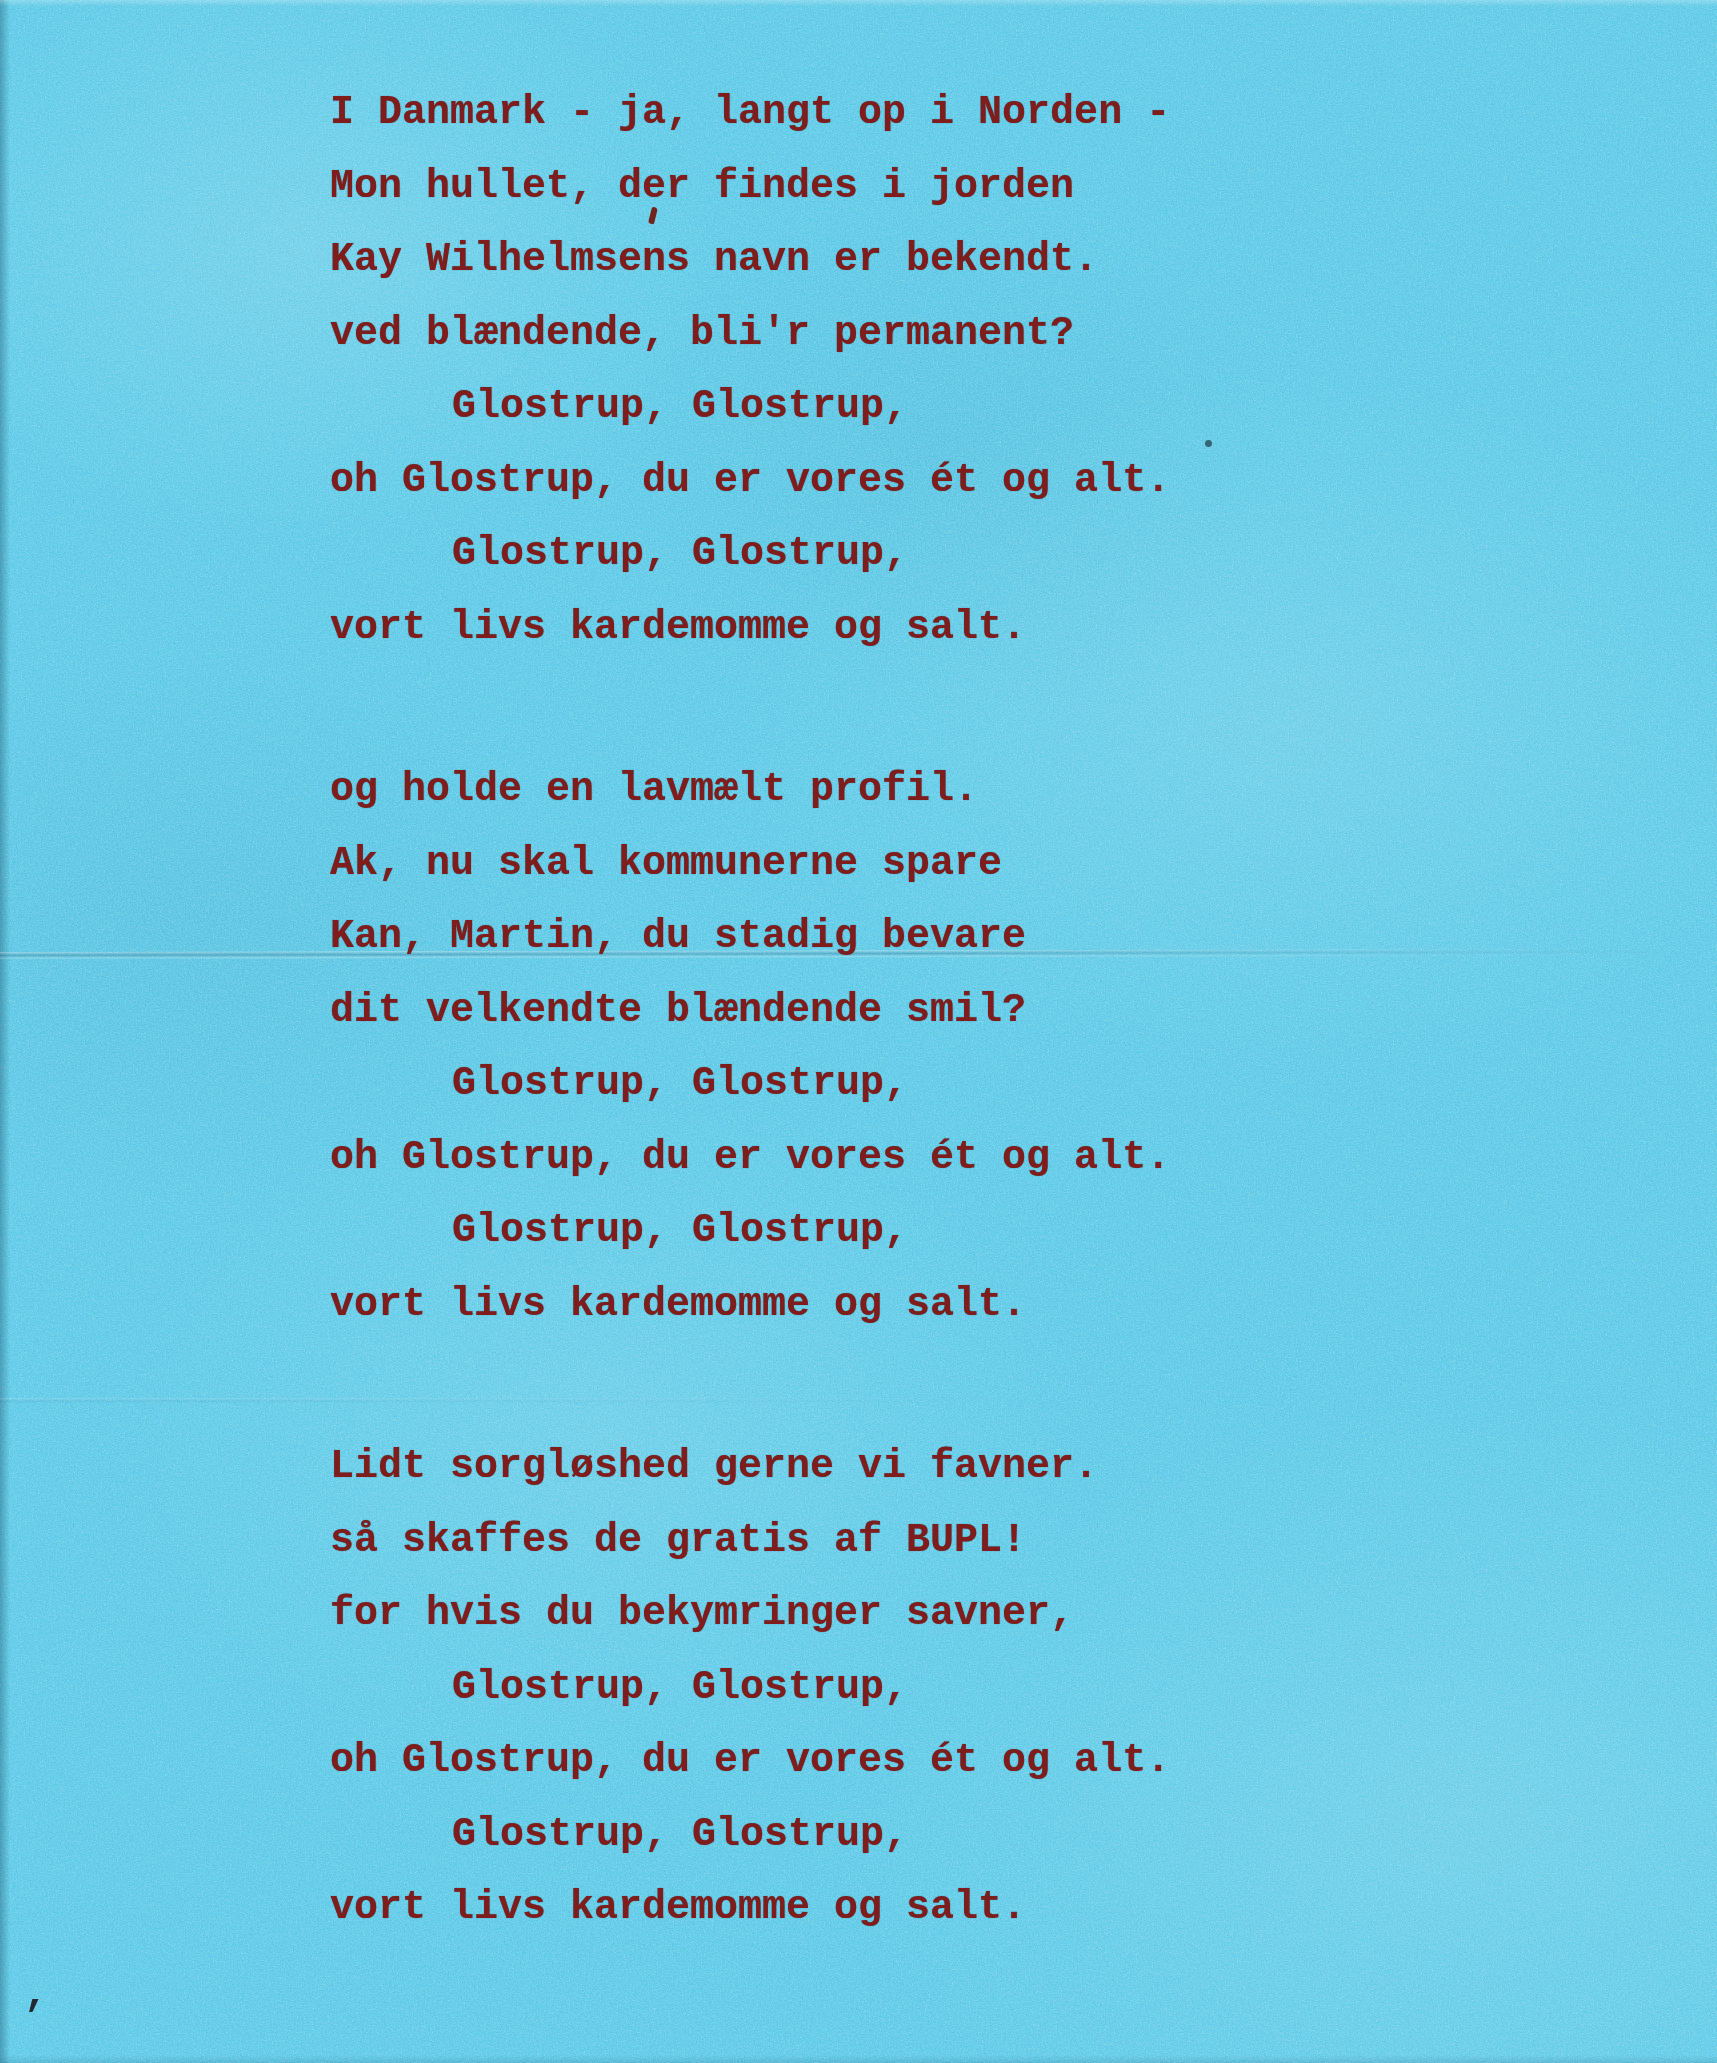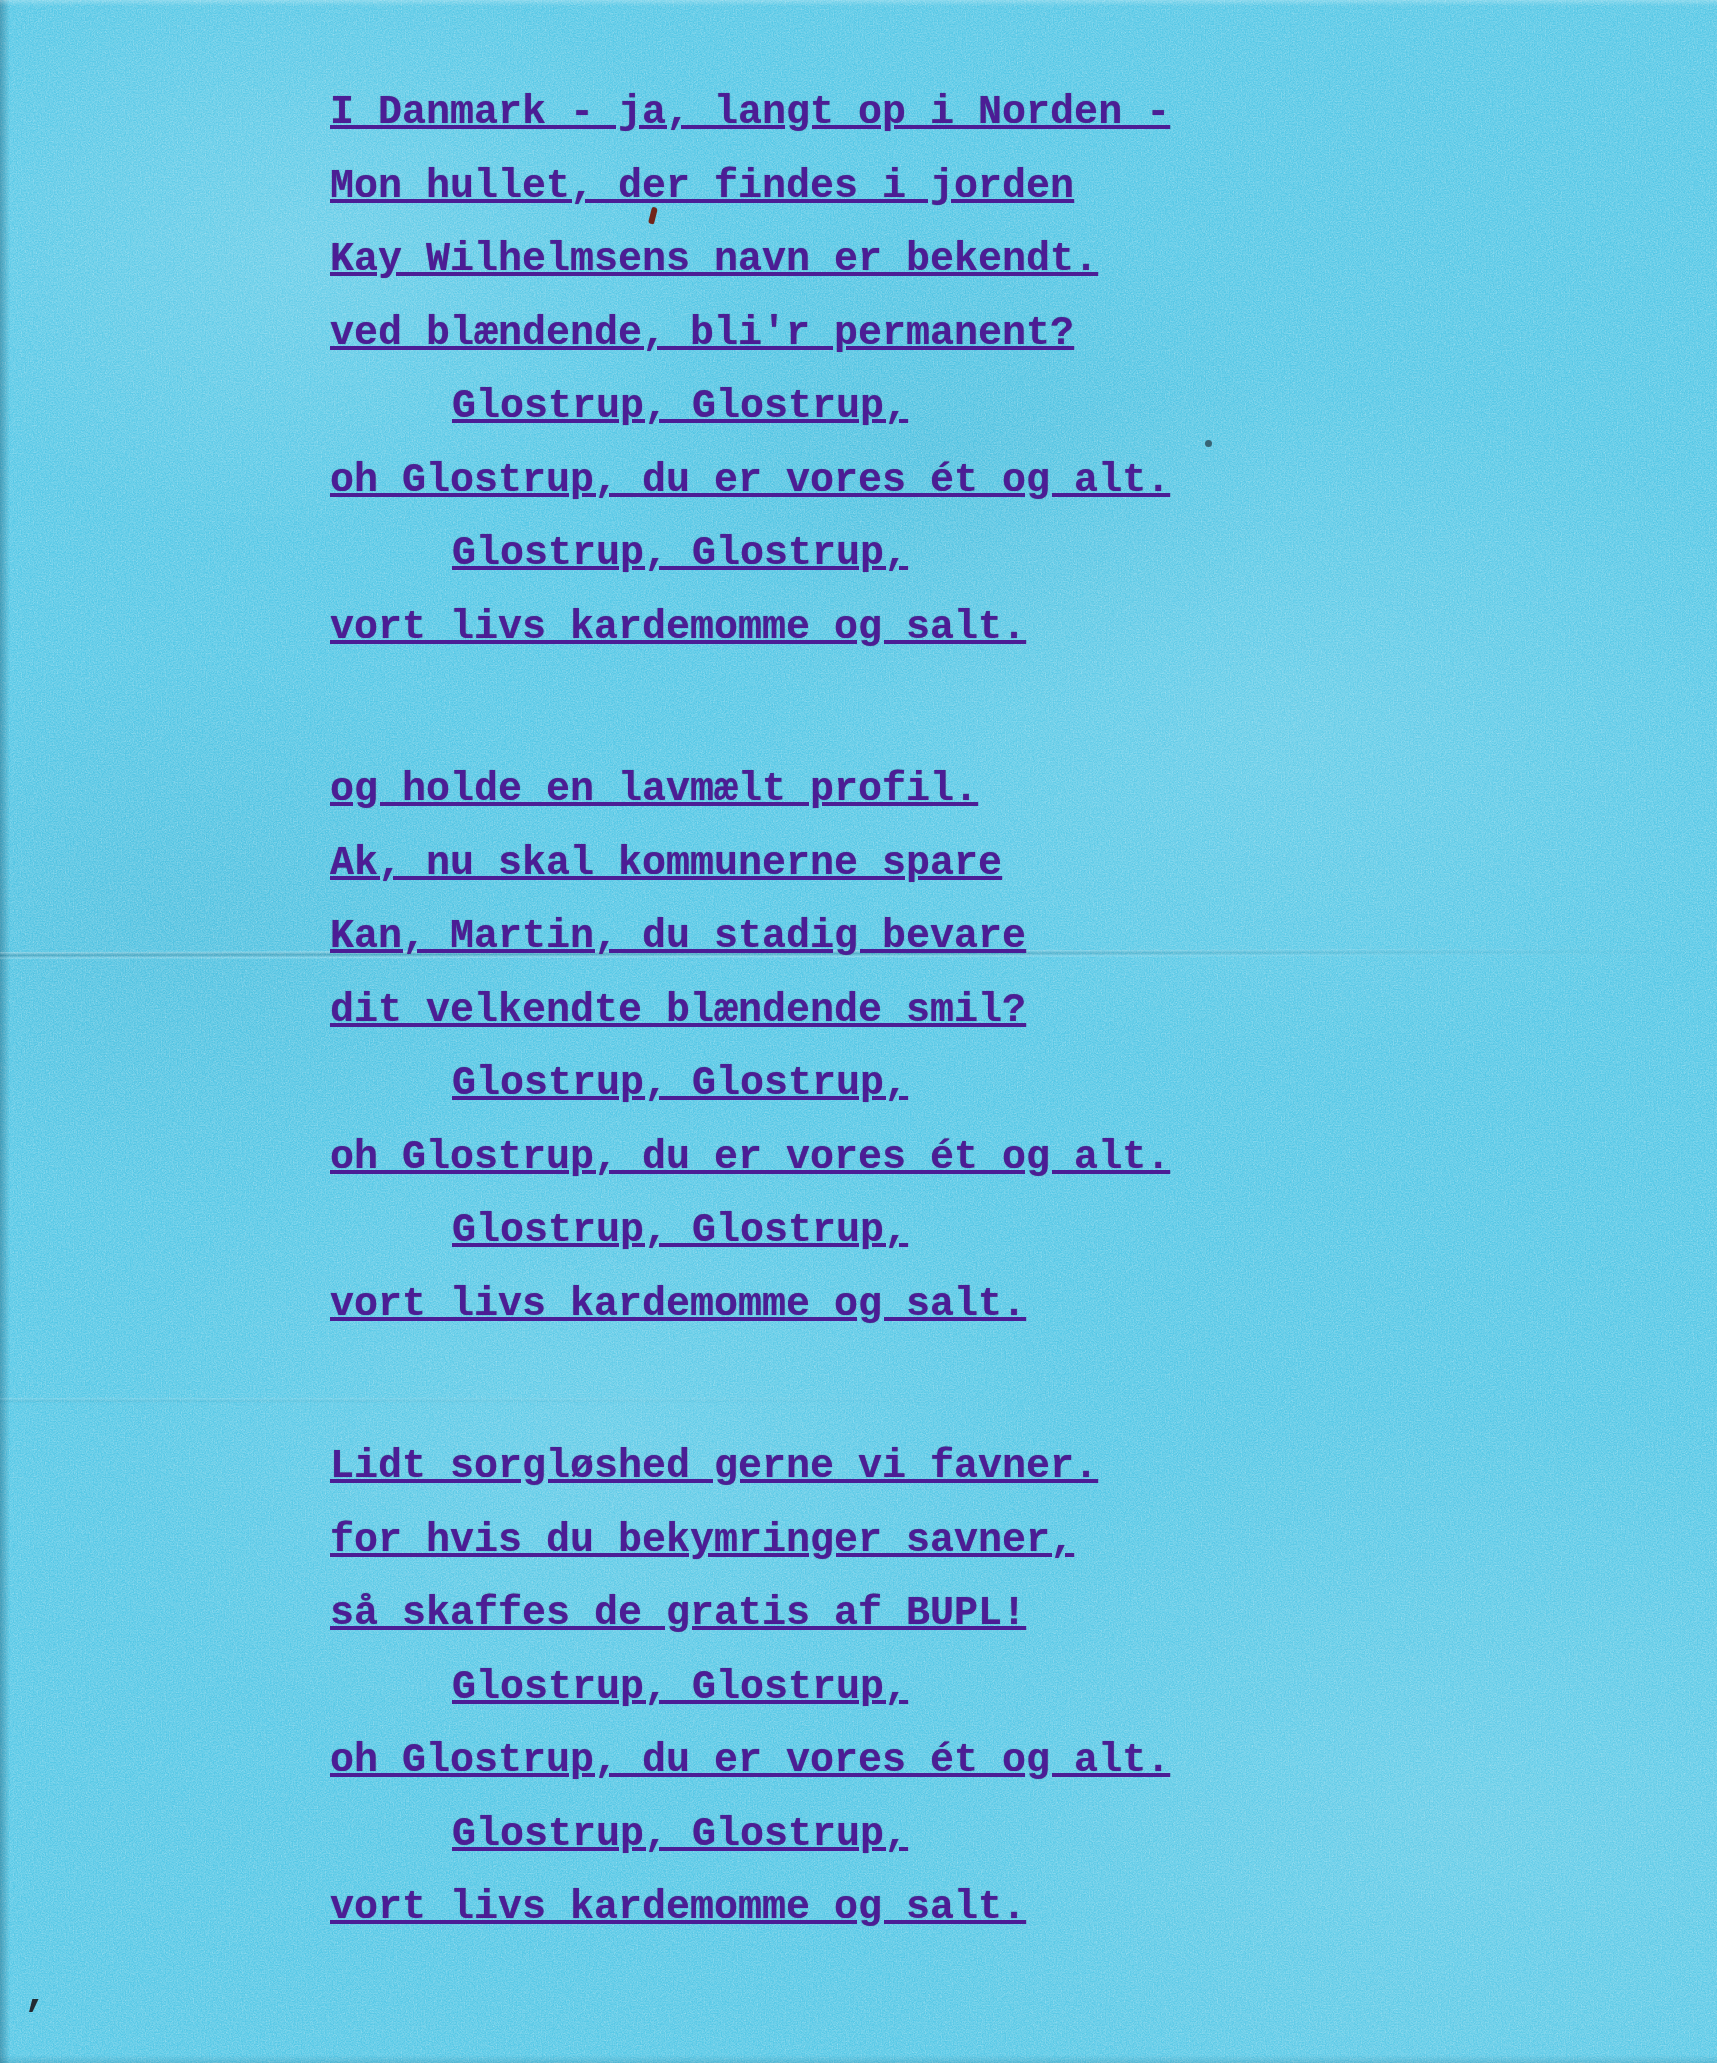--- a/index.html
+++ b/index.html
@@ -81,22 +81,21 @@
     background: linear-gradient(180deg, rgba(255,255,255,0.18), rgba(20,80,105,0.08) 60%, rgba(255,255,255,0));
     -webkit-mask-image: linear-gradient(to right, #000 0%, rgba(0,0,0,0.3) 70%, transparent 100%);
     mask-image: linear-gradient(to right, #000 0%, rgba(0,0,0,0.3) 70%, transparent 100%);
     pointer-events: none;
   }
   
   .poem {
     position: absolute;
     left: 330px;
     top: 76px;
-    color: #4c1d95;
-    text-decoration: underline;
+    color: #7f1d1d;
   }
   .verse { }
   .verse + .verse { margin-top: 89px; }
   .line {
     height: 73.5px;
     line-height: 73.5px;
     font-size: 40px;
     font-weight: 700;
     white-space: pre;
     letter-spacing: 0px;
@@ -172,22 +171,22 @@
     <div class="line">Kan, Martin, du stadig bevare</div>
     <div class="line">dit velkendte blændende smil?</div>
     <div class="line indent">Glostrup, Glostrup,</div>
     <div class="line">oh Glostrup, du er vores ét og alt.</div>
     <div class="line indent">Glostrup, Glostrup,</div>
     <div class="line">vort livs kardemomme og salt.</div>
   </div>
 
   <div class="verse">
     <div class="line">Lidt sorgløshed gerne vi favner.</div>
+    <div class="line">så skaffes de gratis af BUPL!</div>
     <div class="line">for hvis du bekymringer savner,</div>
-    <div class="line">så skaffes de gratis af BUPL!</div>
     <div class="line indent">Glostrup, Glostrup,</div>
     <div class="line">oh Glostrup, du er vores ét og alt.</div>
     <div class="line indent">Glostrup, Glostrup,</div>
     <div class="line">vort livs kardemomme og salt.</div>
   </div>
 
 </div>
 
 <div class="red-ink-tick"></div>
 <div class="stray-comma">,</div>

